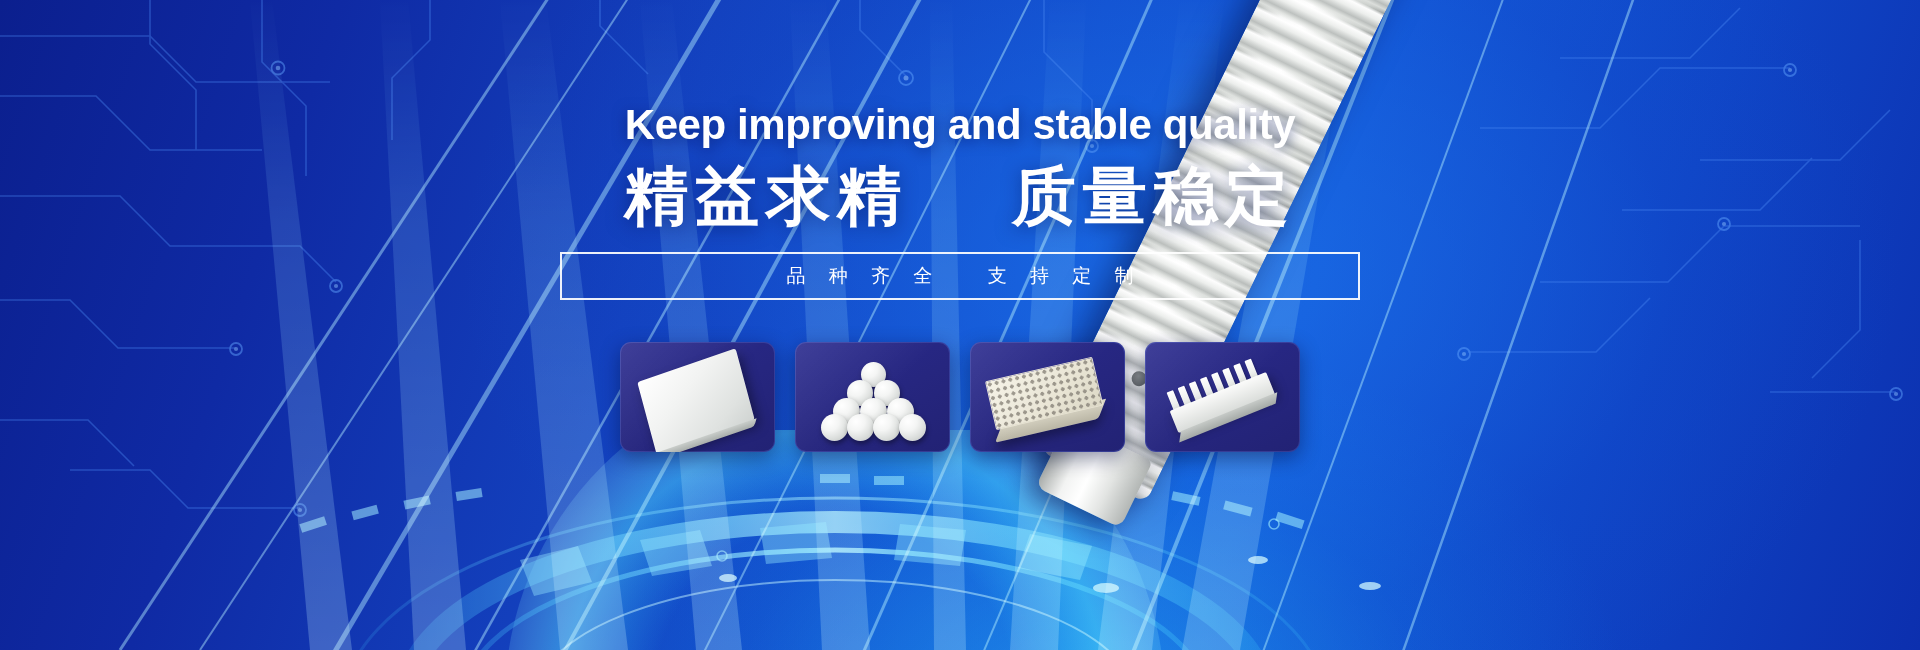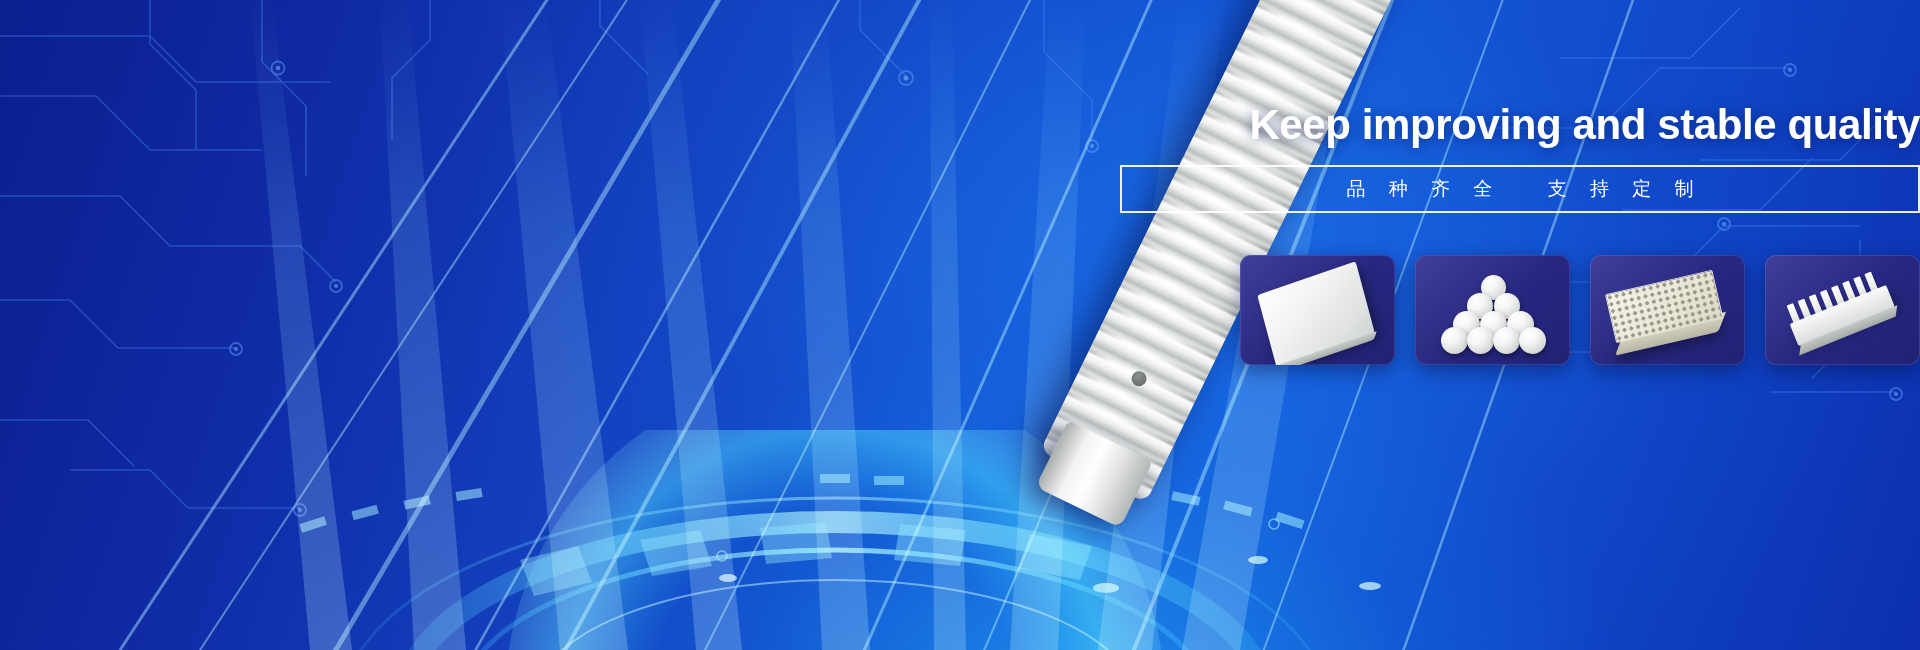--- a/index.html
+++ b/index.html
@@ -17,21 +17,21 @@
   
   .layer { position:absolute; inset:0; }
   .circuit { opacity:.55; }
   .streaks { mix-blend-mode:screen; opacity:.85; }
   .vbeam  { mix-blend-mode:screen; opacity:.55; }
   .globe  { mix-blend-mode:screen; }
 
   
   #content {
     position:absolute; left:0; top:0; width:1920px; height:650px;
-    display:flex; flex-direction:column; align-items:flex-end;
+    display:flex; flex-direction:column; align-items:center;
     padding-top:104px;
   }
   #eng {
     font-size:42px; font-weight:bold; color:#ffffff; letter-spacing:-0.4px;
     line-height:1; text-shadow:0 2px 14px rgba(6,20,90,.55); white-space:nowrap;
   }
   #cn-head {
     margin-top:14px; font-size:64px; font-weight:bold; color:#ffffff;
     letter-spacing:7px; line-height:1.14; white-space:nowrap;
     text-shadow:0 3px 18px rgba(6,20,90,.5);
@@ -303,20 +303,25 @@
   <div id="tube-wrap">
     <div id="tube"></div>
     <div id="tube-end"></div>
     <div id="tube-hole"></div>
   </div>
 
   <div id="content">
 
     <div id="eng">Keep improving and stable quality</div>
 
+    <div id="cn-head">
+      <span>精益求精</span>
+      <span class="gap"></span>
+      <span>质量稳定</span>
+    </div>
 
     <div id="subbox">
       <div class="txt">
         <span>品 种 齐 全</span>
         <span class="gap2"></span>
         <span>支 持 定 制</span>
       </div>
     </div>
 
     <div id="cards">

